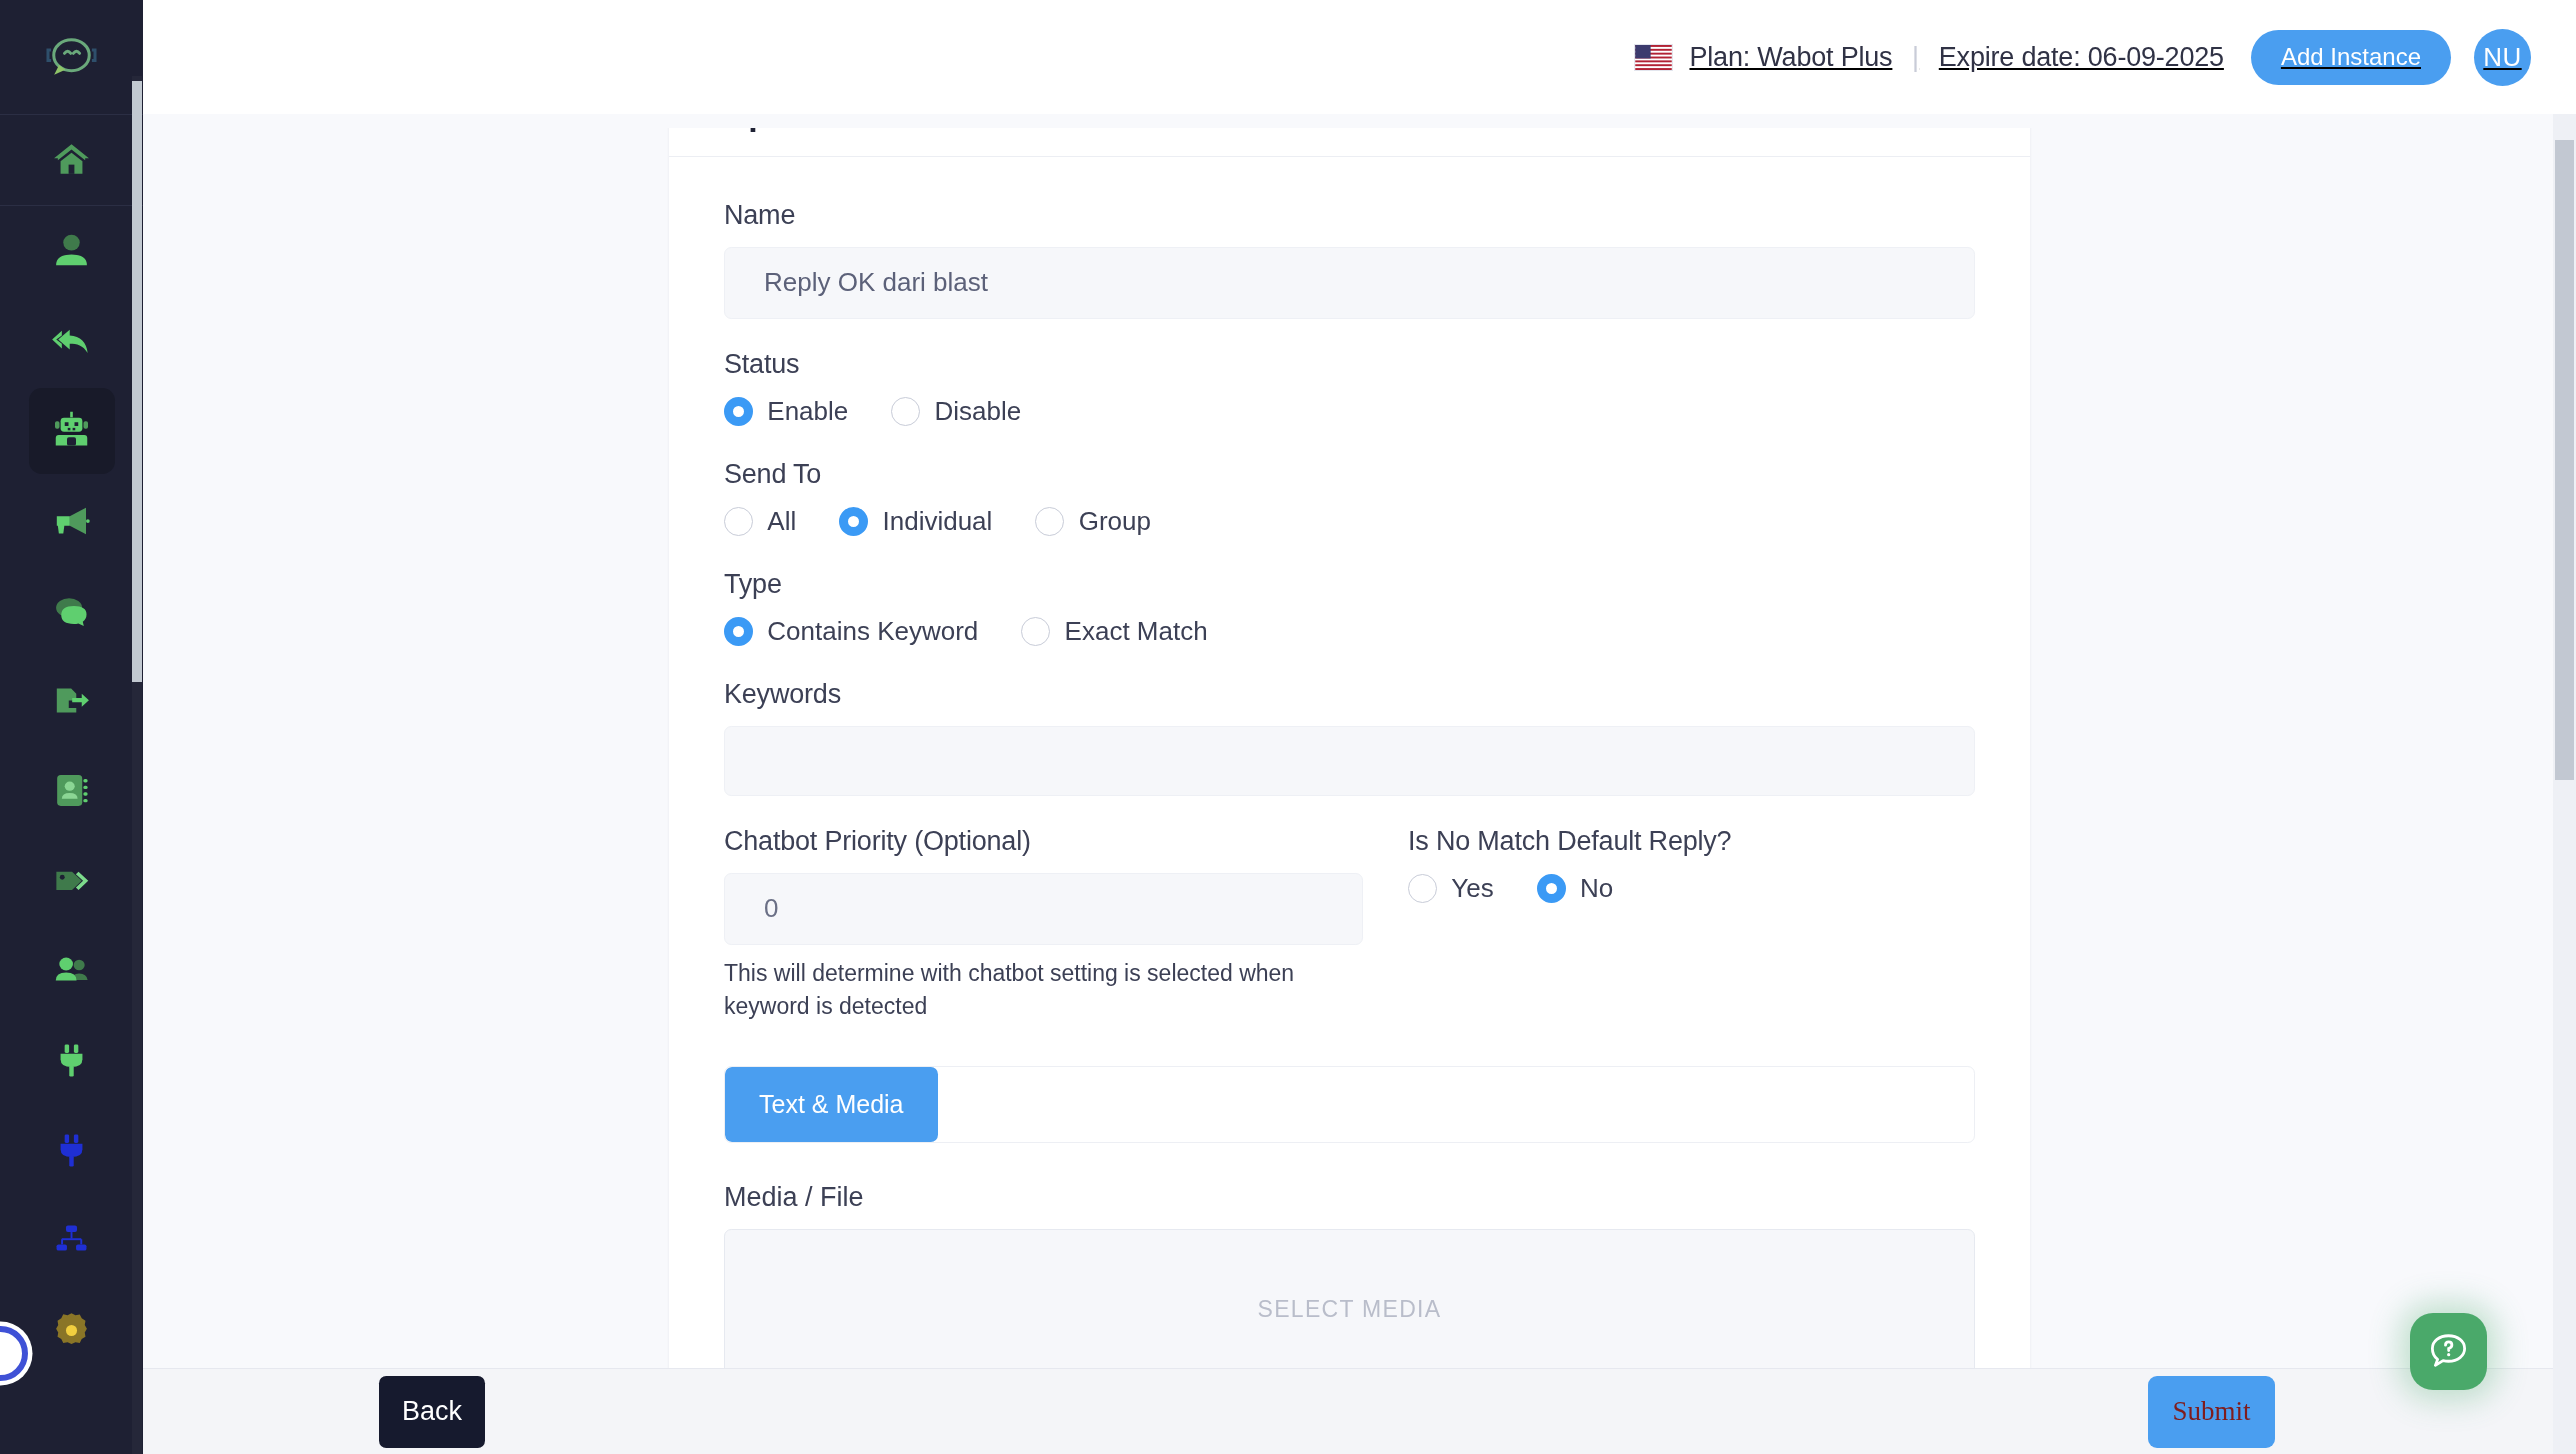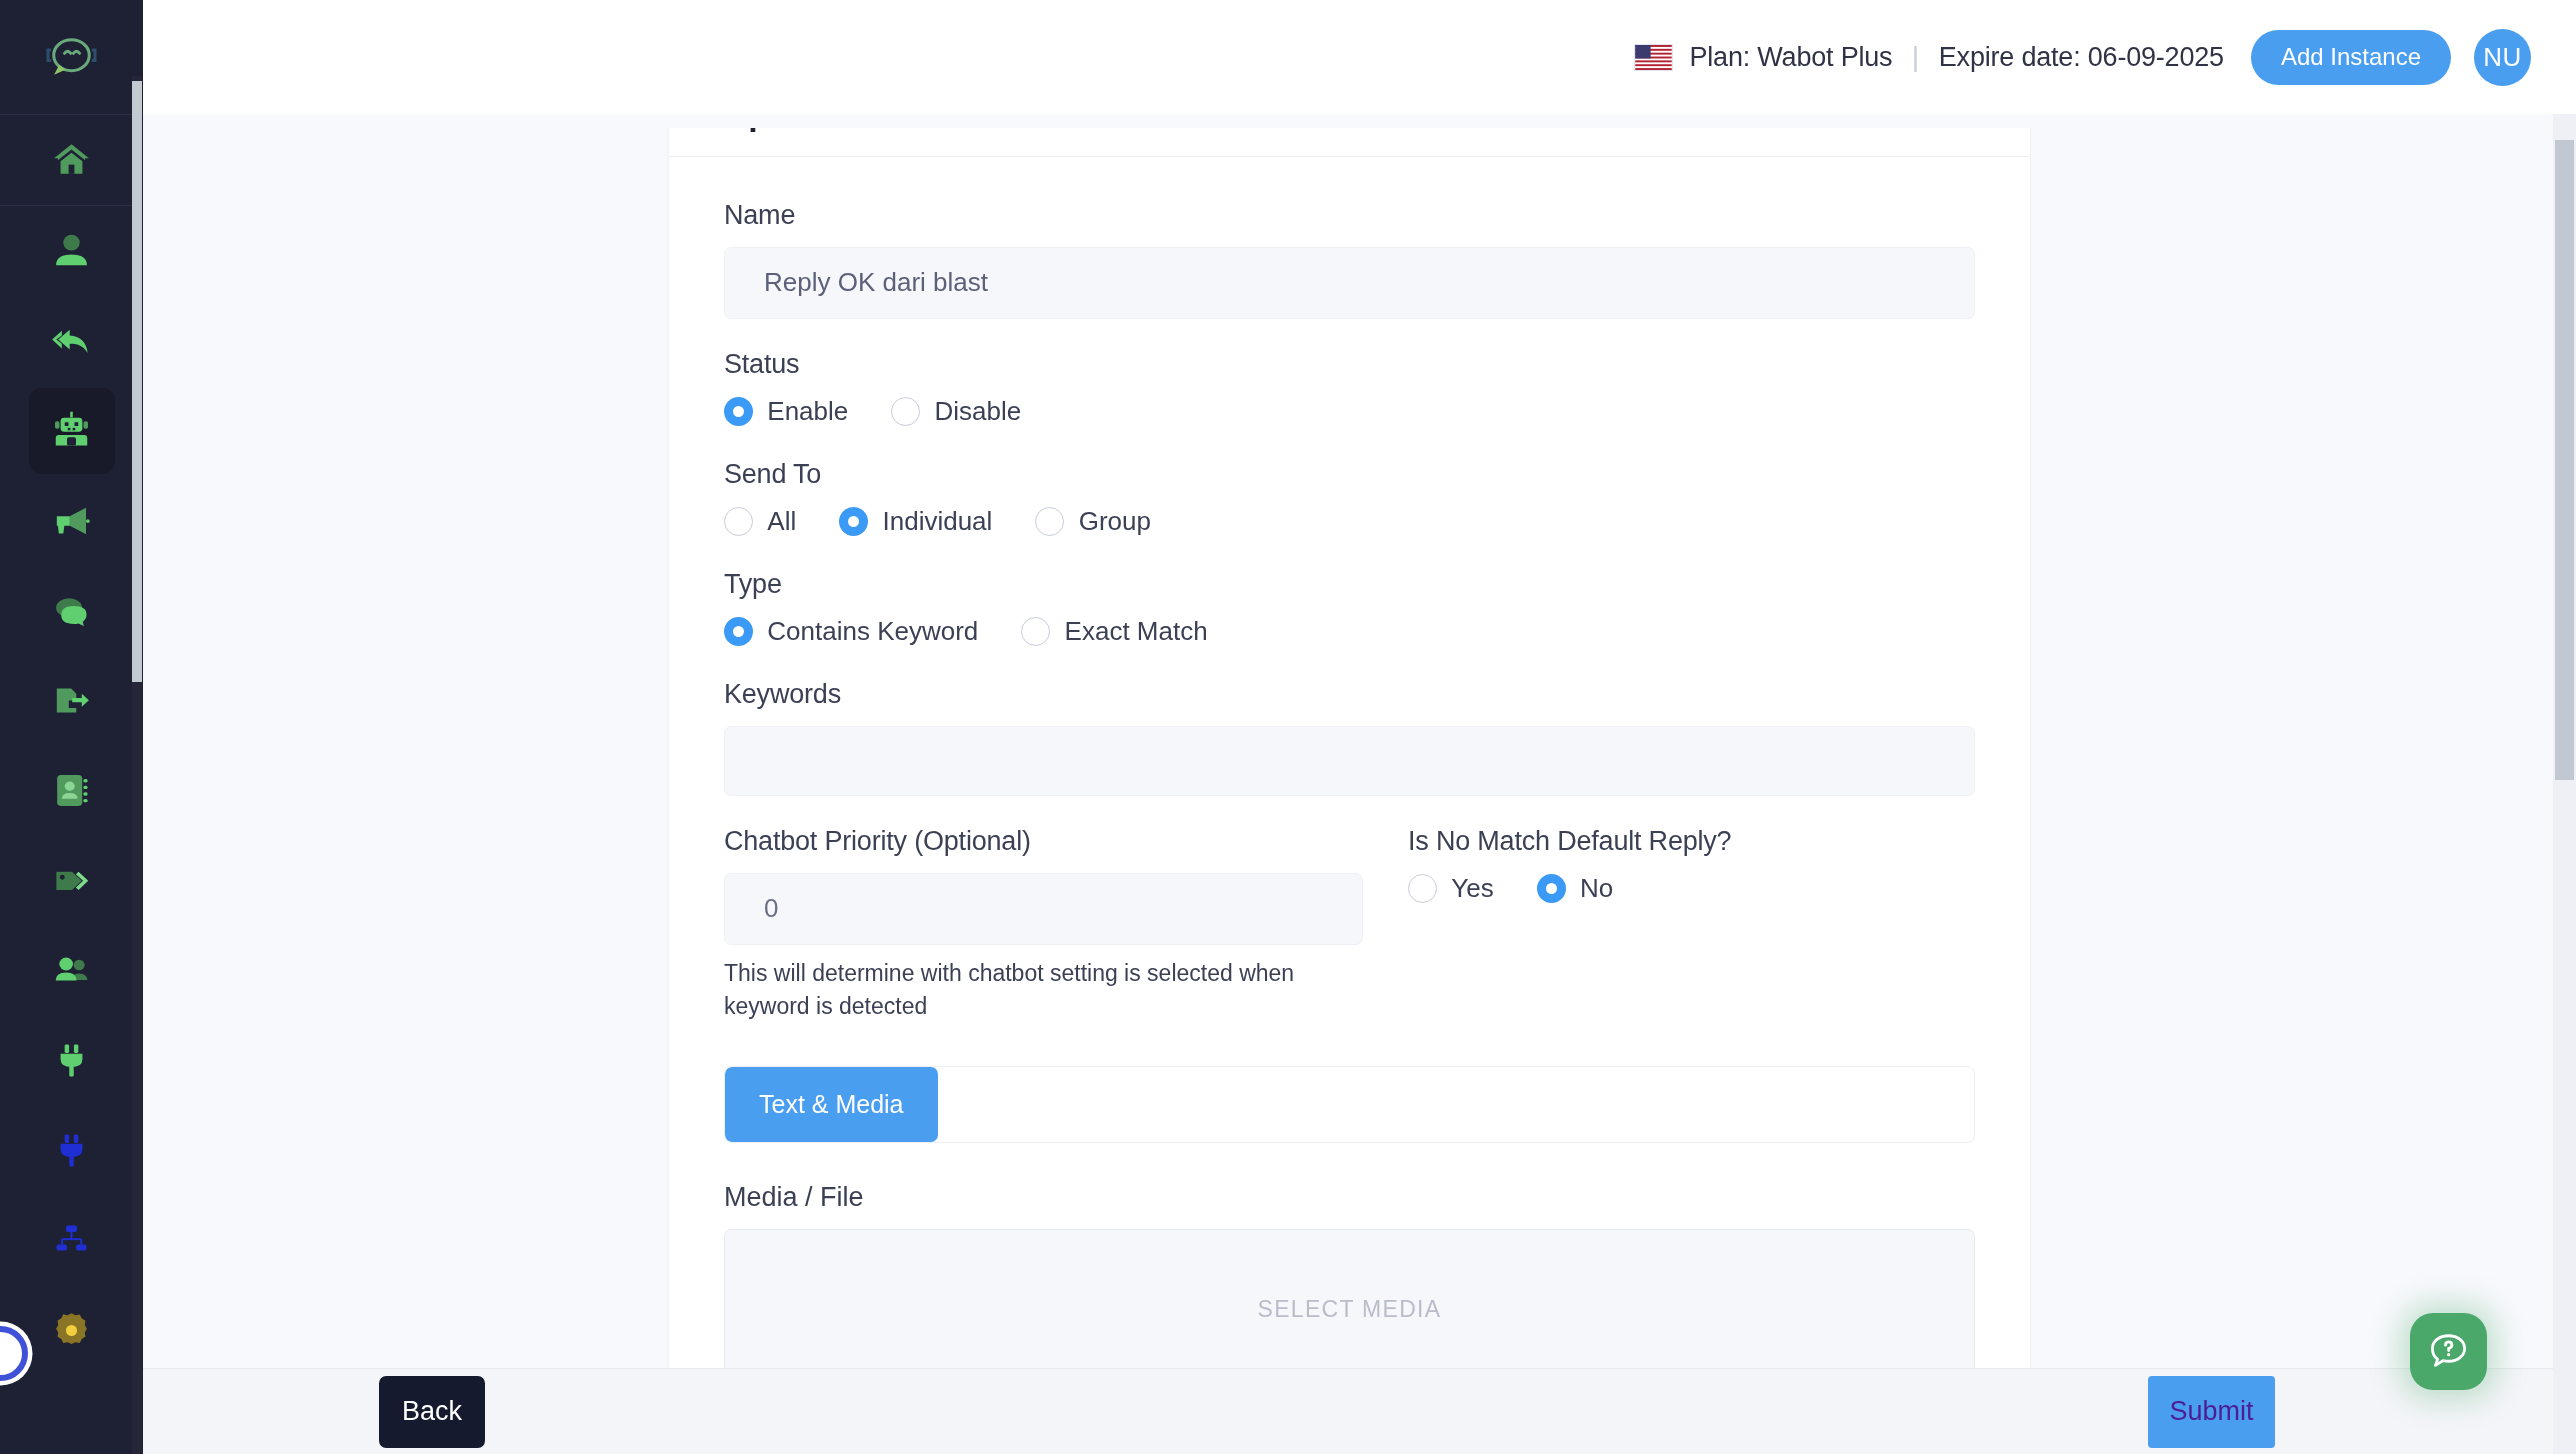--- a/index.html
+++ b/index.html
@@ -70,20 +70,21 @@
   }
 
   
   #header {
     position: absolute; left: 0; top: 0;
     width: 2433px; height: 114px;
     background: #ffffff;
     display: flex; align-items: center; justify-content: flex-end;
     padding-right: 45px;
     z-index: 20;
+    text-decoration: underline;
   }
   #flag-icon {
     width: 39px; height: 27px;
     margin-right: 16px;
     display: block;
     border: 0.9px solid #e3e6ee;
   }
   .hdr-text {
     font-size: 27px; color: #303245;
     letter-spacing: -0.2px;
@@ -271,26 +272,26 @@
     border: none;
     border-radius: 7.2px;
     height: 72px; width: 106px;
     font-size: 27px;
     font-family: "Liberation Sans", sans-serif;
     cursor: pointer;
   }
   #submit-btn {
     position: absolute; right: 301px;
     background: #4a9ef0;
-    color: #4c1d95;
+    color: #7f1d1d;
     border: none;
-    border-radius: 4px;
+    border-radius: 9px;
     height: 72px; width: 127px;
     font-size: 27px;
-    font-family: Liberation Sans, sans-serif;
+    font-family: Liberation Serif, serif;
     cursor: pointer;
   }
 
   
   #main-scroll-track {
     position: absolute; right: 0; top: 114px;
     width: 23px; height: 1340px;
     background: #eef0f5;
     z-index: 28;
   }

